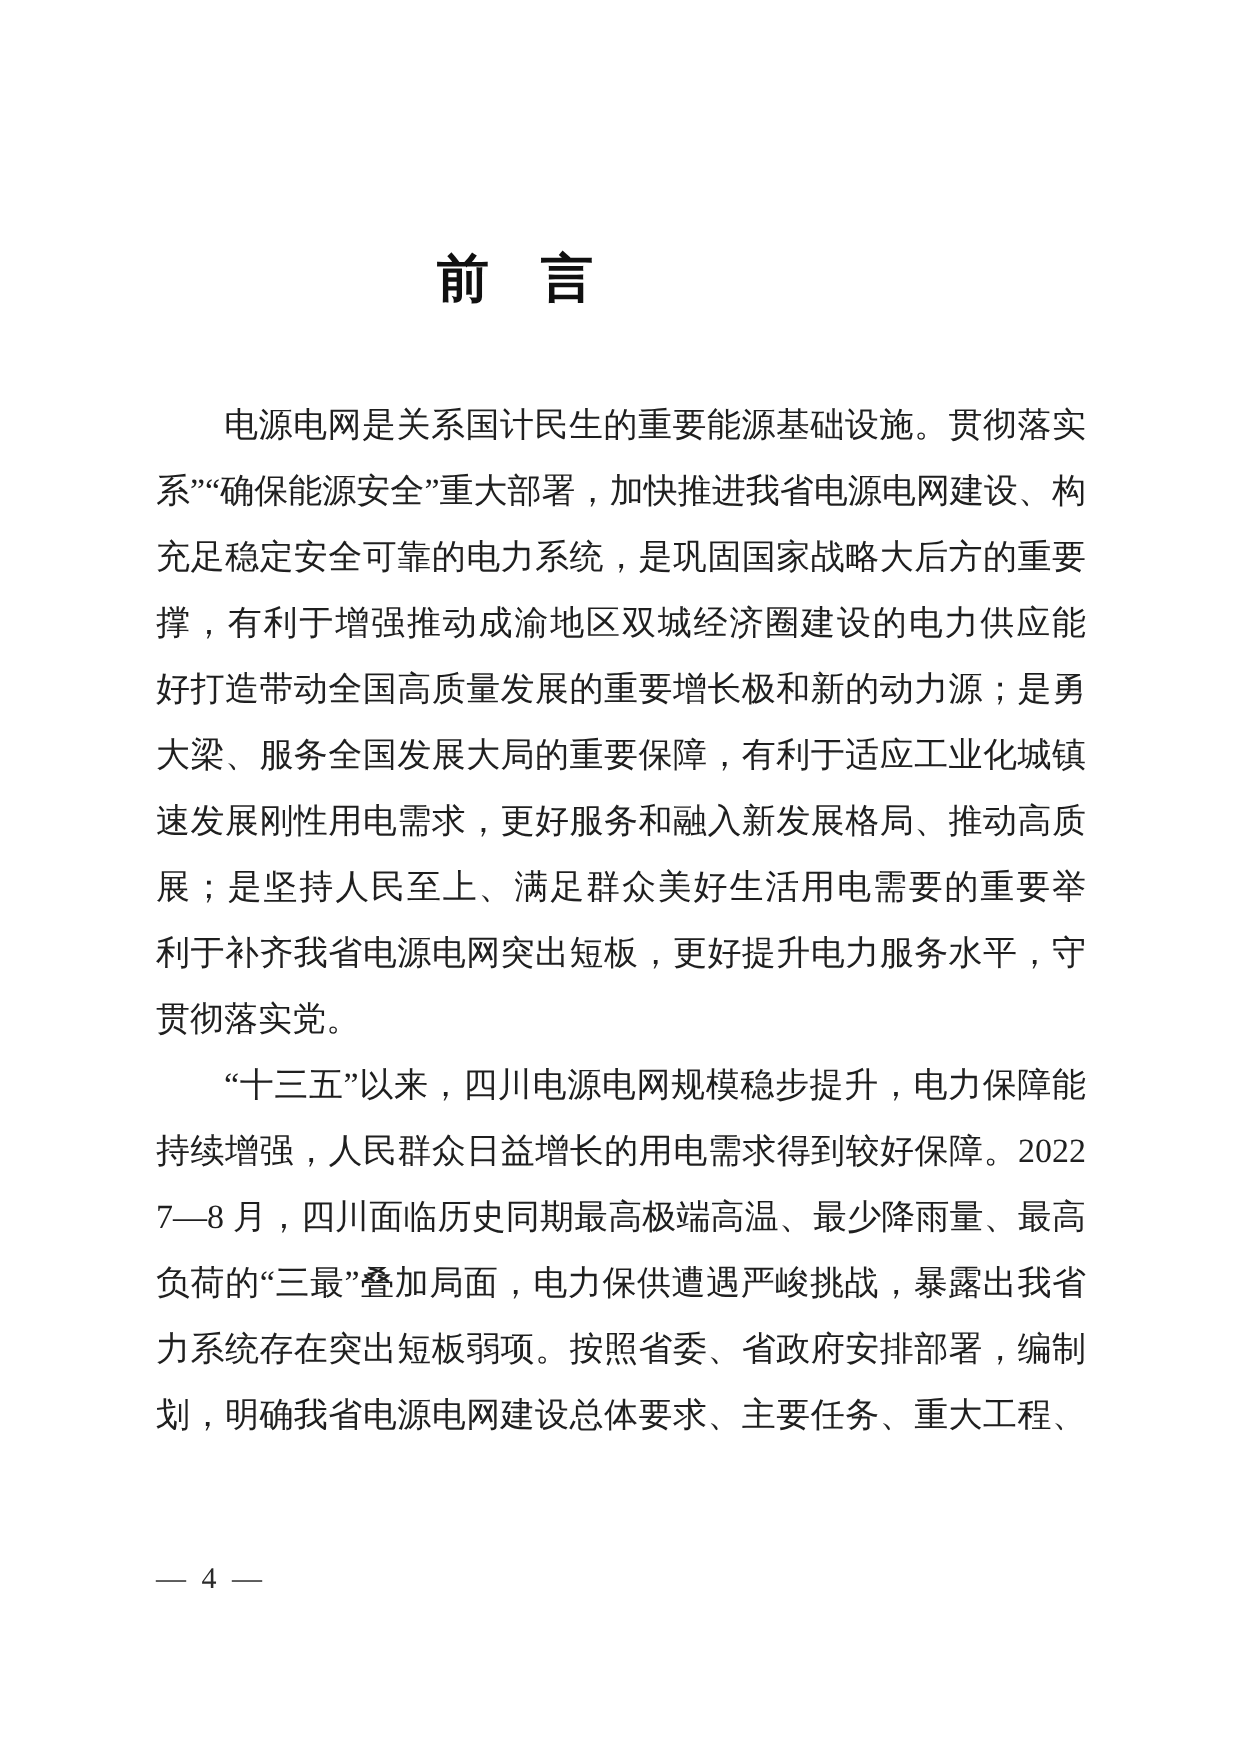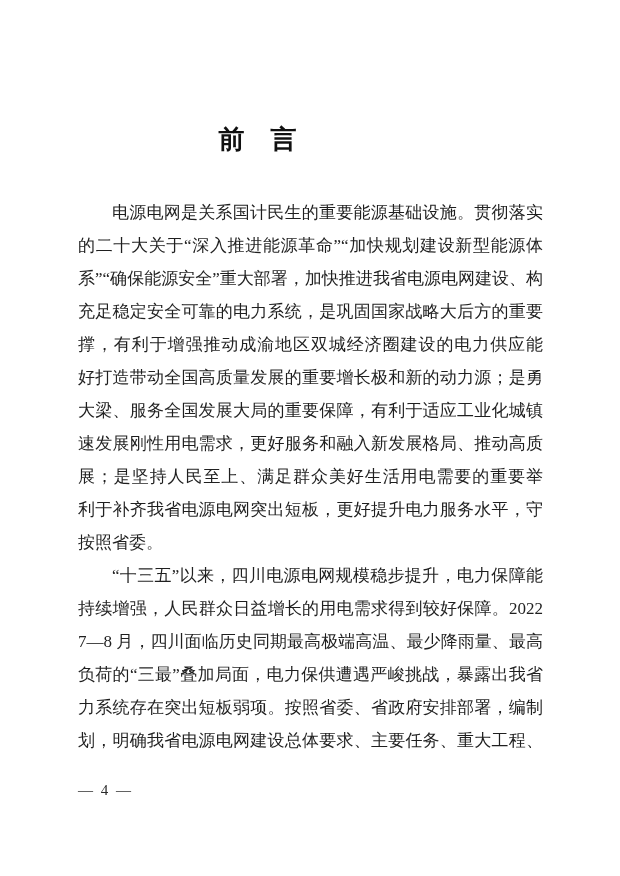--- a/index.html
+++ b/index.html
@@ -62,30 +62,29 @@
 </head>
 <body>
 
 <div class="page">
 
   <div class="doc-title">前　言</div>
 
   <div class="doc-body">
 
     <div class="line indent">电源电网是关系国计民生的重要能源基础设施。贯彻落实党</div>
-    <div class="line">的二十大关于“深入推进能源革命”“加快规划建设新型能源体</div>
     <div class="line">系”“确保能源安全”重大部署，加快推进我省电源电网建设、构建</div>
     <div class="line">充足稳定安全可靠的电力系统，是巩固国家战略大后方的重要支</div>
     <div class="line">撑，有利于增强推动成渝地区双城经济圈建设的电力供应能力，更</div>
     <div class="line">好打造带动全国高质量发展的重要增长极和新的动力源；是勇挑</div>
     <div class="line">大梁、服务全国发展大局的重要保障，有利于适应工业化城镇化快</div>
     <div class="line">速发展刚性用电需求，更好服务和融入新发展格局、推动高质量发</div>
     <div class="line">展；是坚持人民至上、满足群众美好生活用电需要的重要举措，有</div>
     <div class="line">利于补齐我省电源电网突出短板，更好提升电力服务水平，守住民</div>
-    <div class="line para-end">按照省委。</div>
+    <div class="line para-end">贯彻落实党。</div>
 
     <div class="line indent">“十三五”以来，四川电源电网规模稳步提升，电力保障能力</div>
     <div class="line">持续增强，人民群众日益增长的用电需求得到较好保障。2022 年</div>
     <div class="line">7—8 月，四川面临历史同期最高极端高温、最少降雨量、最高电力</div>
     <div class="line">负荷的“三最”叠加局面，电力保供遭遇严峻挑战，暴露出我省电</div>
     <div class="line">力系统存在突出短板弱项。按照省委、省政府安排部署，编制本规</div>
     <div class="line">划，明确我省电源电网建设总体要求、主要任务、重大工程、改革举</div>
   </div>
 
   <div class="page-num">— 4 —</div>

